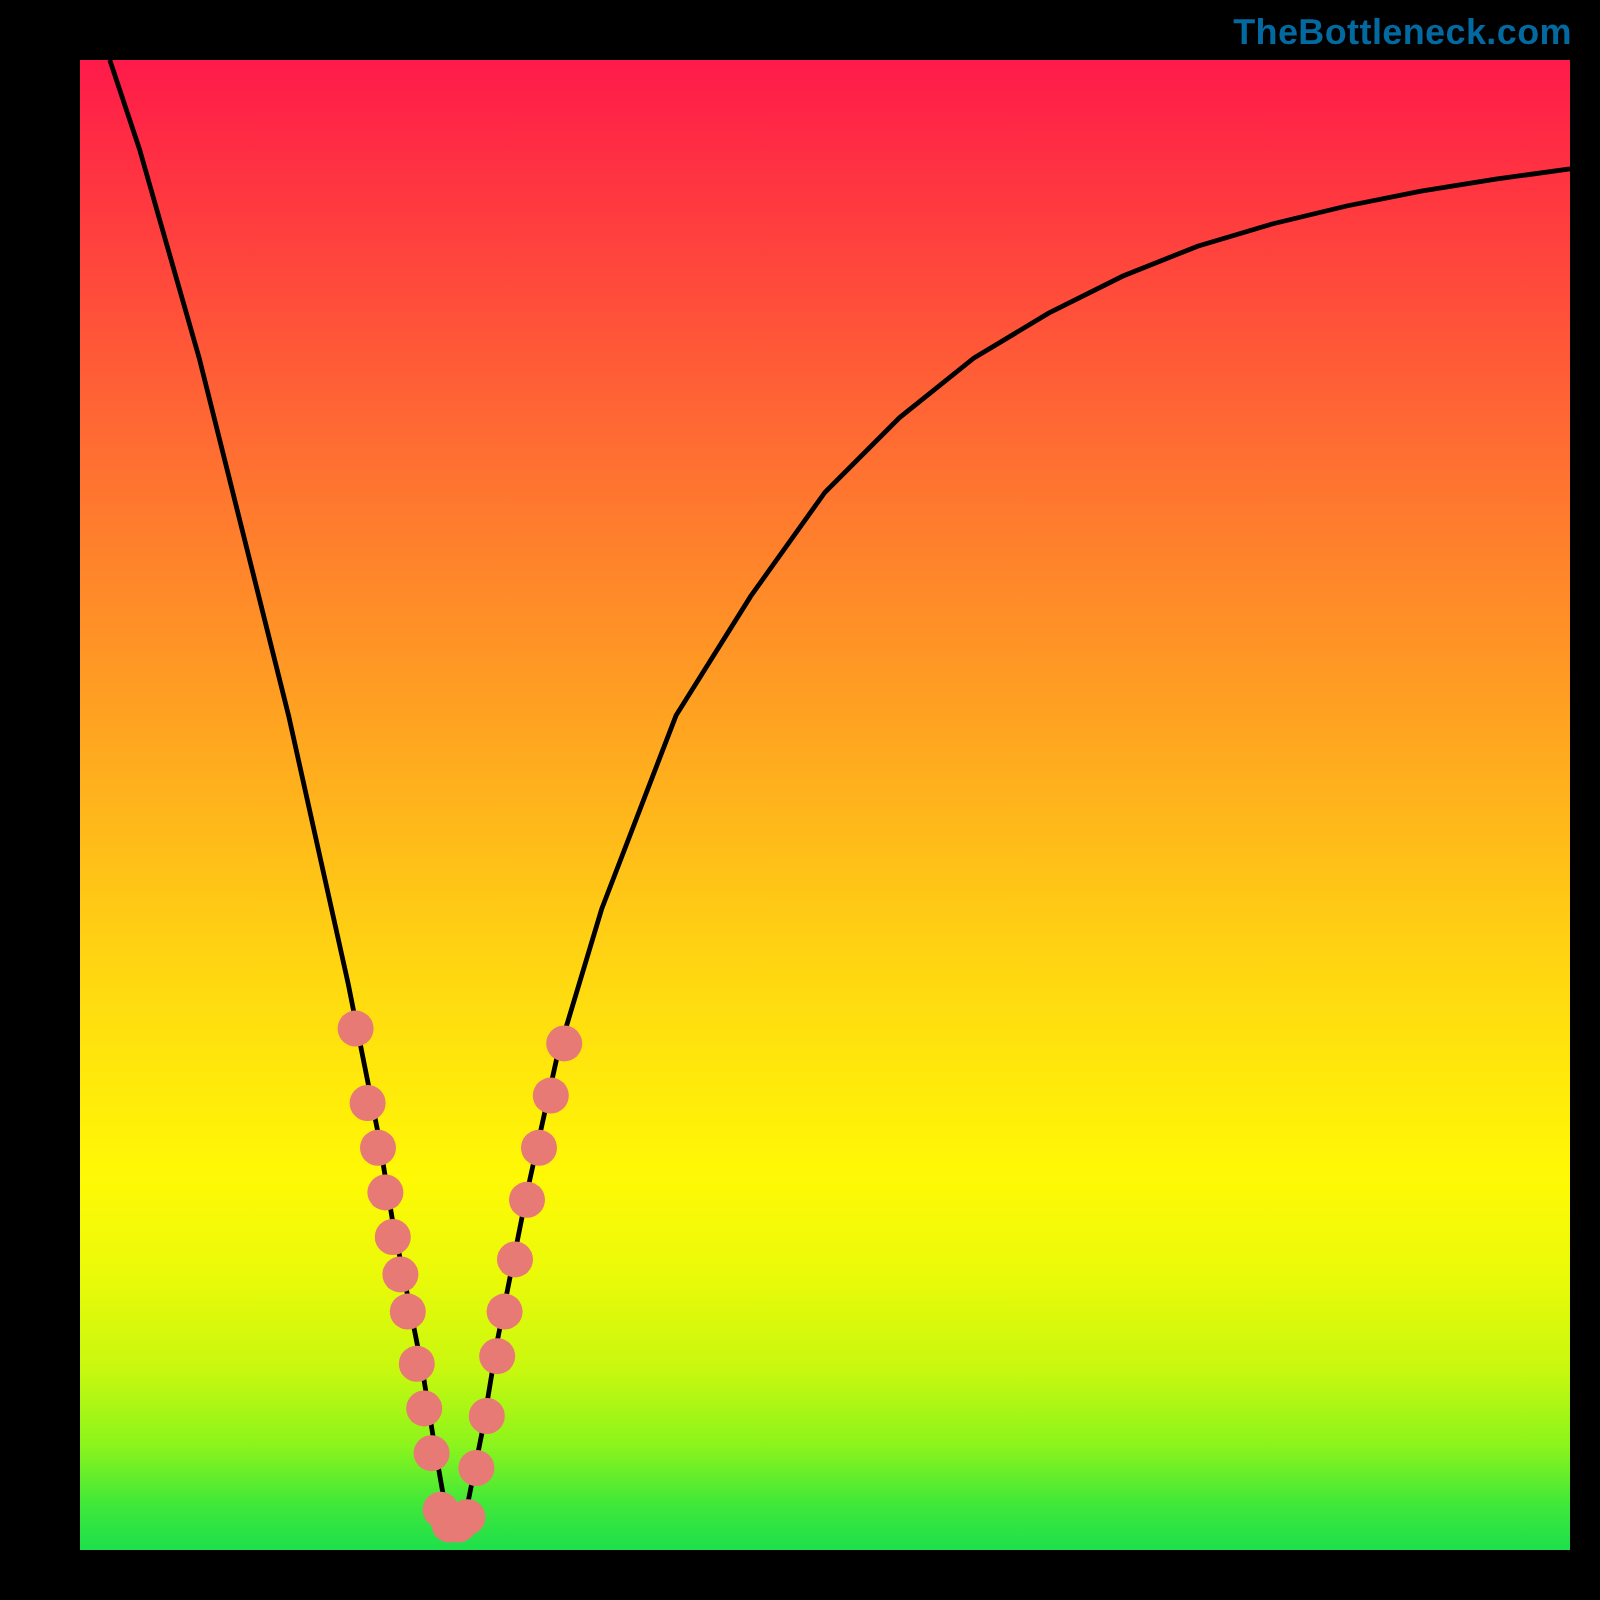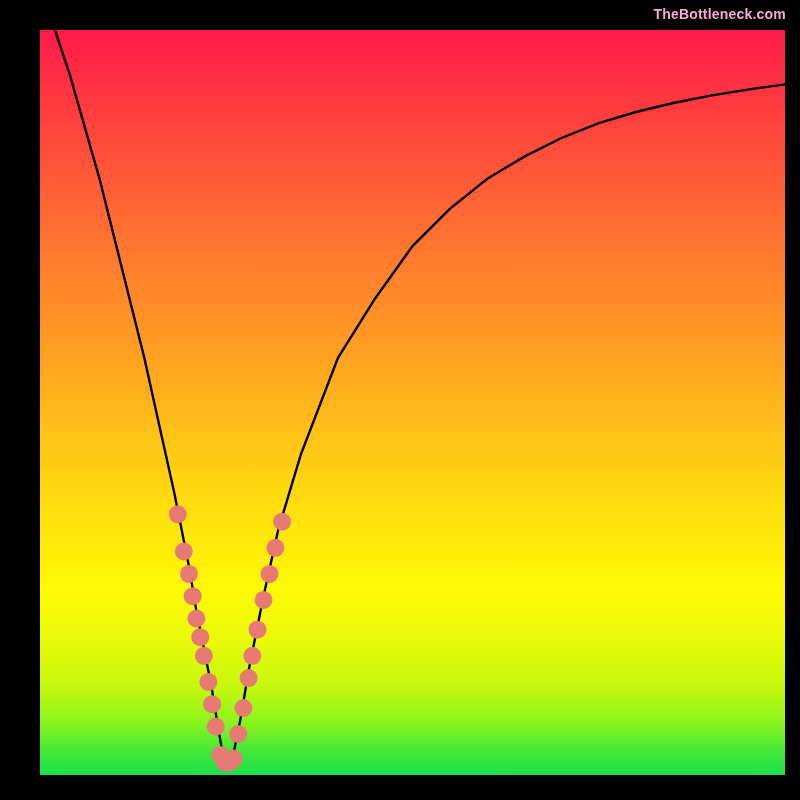--- a/index.html
+++ b/index.html
@@ -34,22 +34,22 @@
       #c7f80f 88%,
       #8bf41c 93%,
       #3fe83a 97%,
       #1de04c 100%
     );
   }
   .watermark {
     position: absolute;
     top: 6px;
     right: 14px;
-    color: #f9a8d4;
-    font-size: 14px;
+    color: #0369a1;
+    font-size: 18px;
     font-weight: 600;
     letter-spacing: 0.2px;
     user-select: none;
   }
   svg.curve {
     position: absolute;
     left: 0; top: 0;
     width: 745px; height: 745px;
     overflow: visible;
   }

